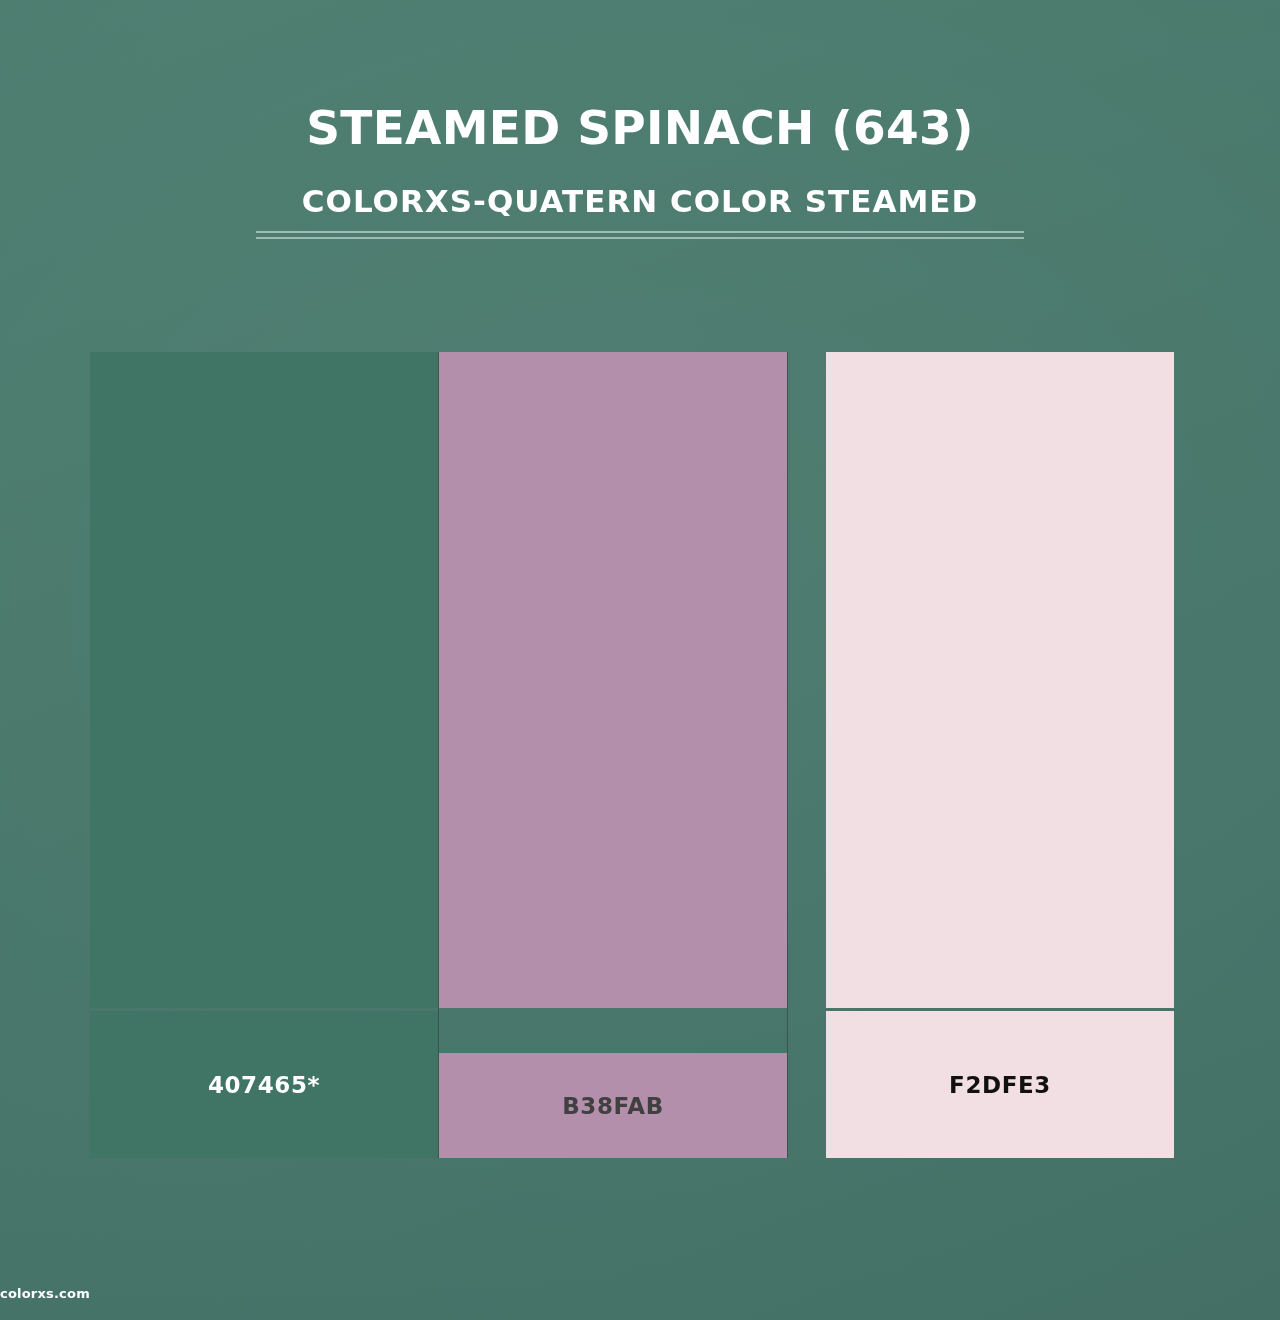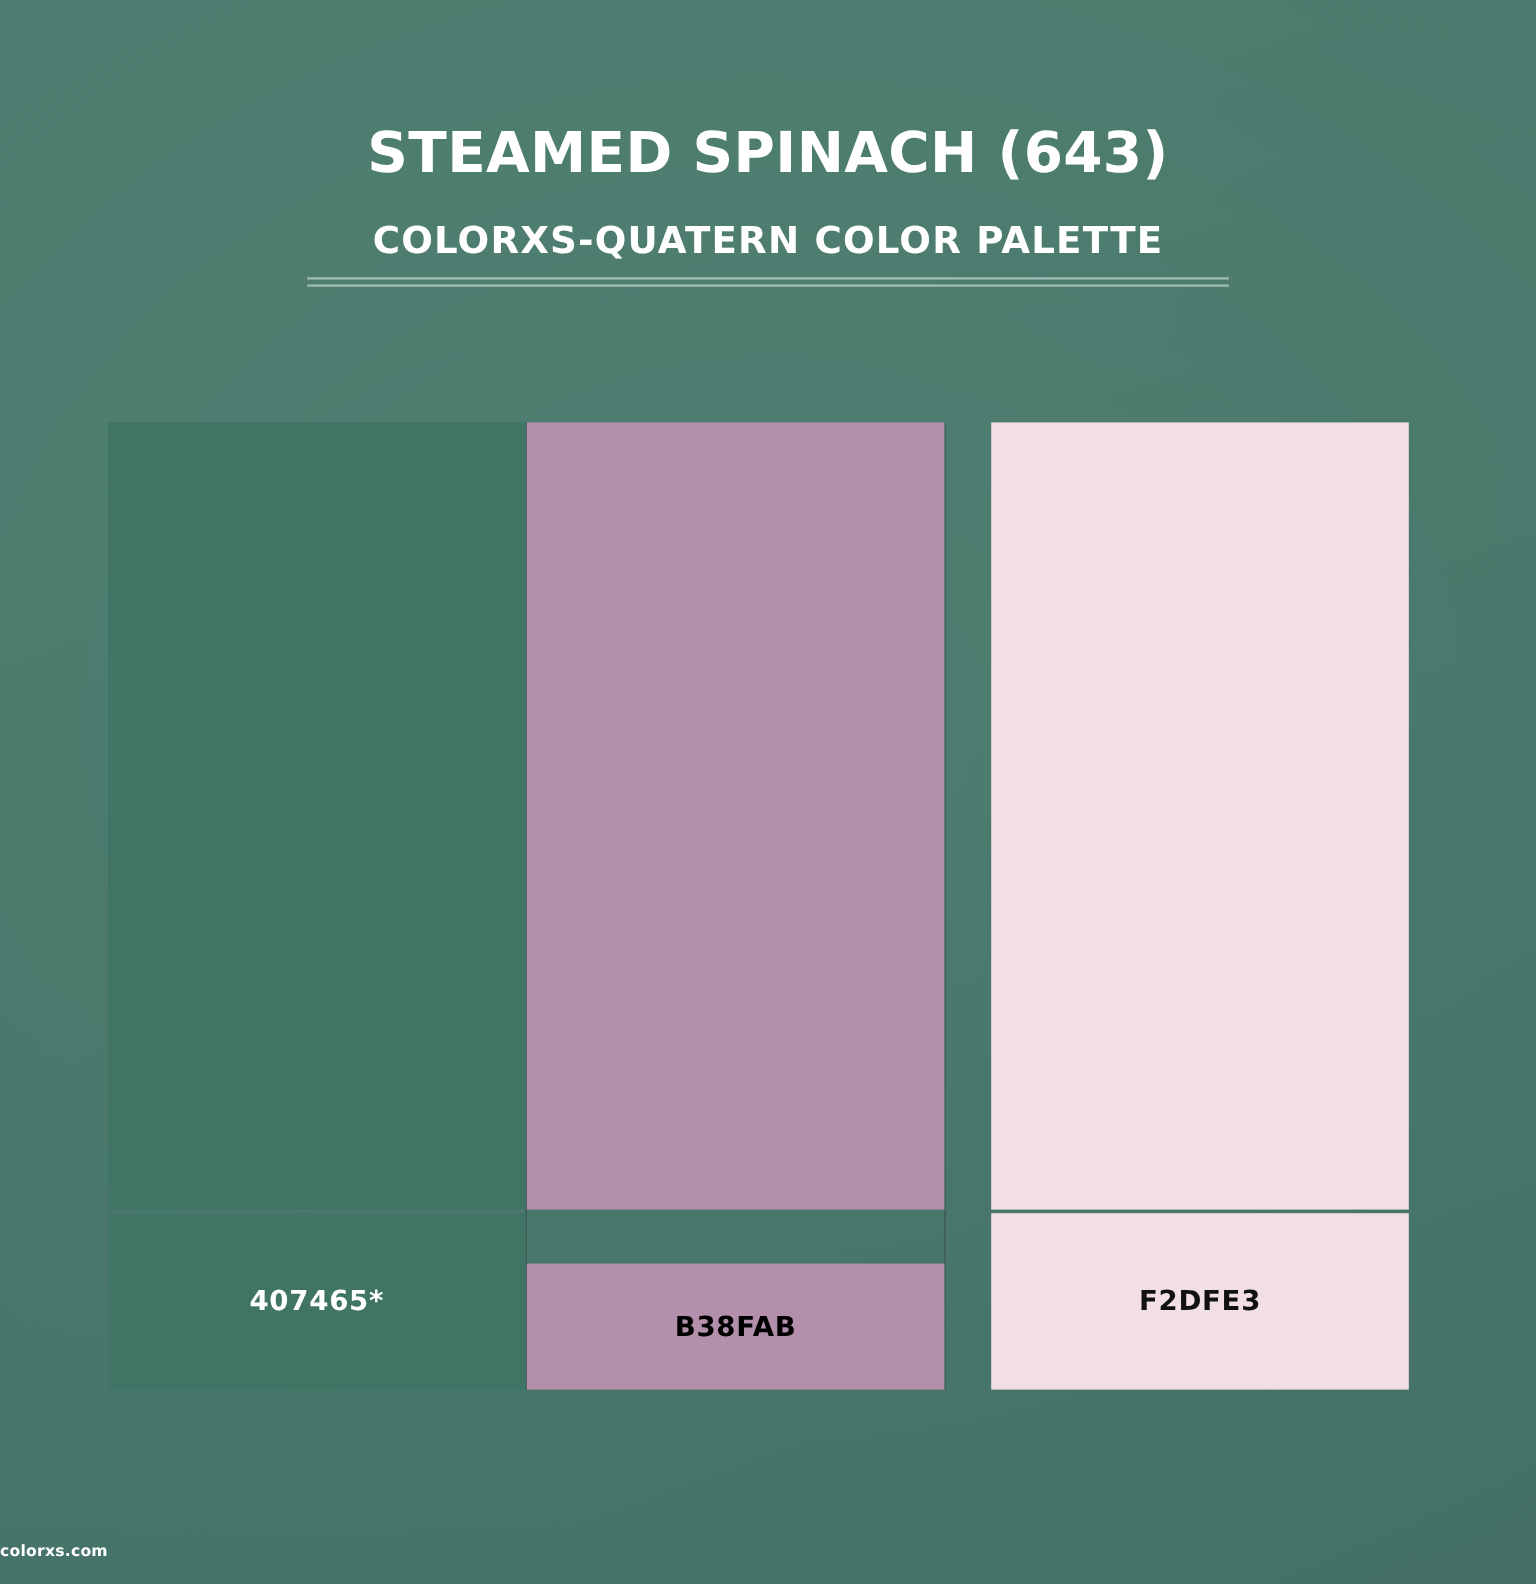--- a/index.html
+++ b/index.html
@@ -125,42 +125,42 @@
     letter-spacing: 0.2px;
   }
 </style>
 </head>
 <body>
 
 <div id="page" style="background-color: rgb(71, 119, 106);">
 
   <div class="header">
     <h1 class="title">STEAMED SPINACH (643)</h1>
-    <h2 class="subtitle">COLORXS-QUATERN COLOR PALETTE</h2>
+    <h2 class="subtitle">COLORXS-QUATERN COLOR STEAMED</h2>
   </div>
 
   <div class="divider">
     <div class="rule-a"></div>
     <div class="rule-b"></div>
   </div>
 
   <div class="palette">
 
     <div class="swatch-col">
       <div class="swatch-block" style="background: rgb(64, 116, 101);"></div>
       <div class="swatch-gap"></div>
       <div class="swatch-label" style="background: rgb(64, 116, 101); color: rgb(255, 255, 255);">
         <span>407465*</span>
       </div>
     </div>
 
     <div class="swatch-col">
       <div class="swatch-block" style="background: rgb(179, 143, 171);"></div>
       <div class="swatch-gap"></div>
-      <div class="swatch-label" style="background: rgb(179, 143, 171); color: #000000; margin-top: 42px;">
+      <div class="swatch-label" style="background: rgb(179, 143, 171); color: #404040; margin-top: 42px;">
         <span>B38FAB</span>
       </div>
     </div>
 
 
     <div class="swatch-col">
       <div class="swatch-block" style="background: rgb(242, 223, 227);"></div>
       <div class="swatch-gap"></div>
       <div class="swatch-label" style="background: rgb(242, 223, 227); color: rgb(17, 17, 17);">
         <span>F2DFE3</span>

